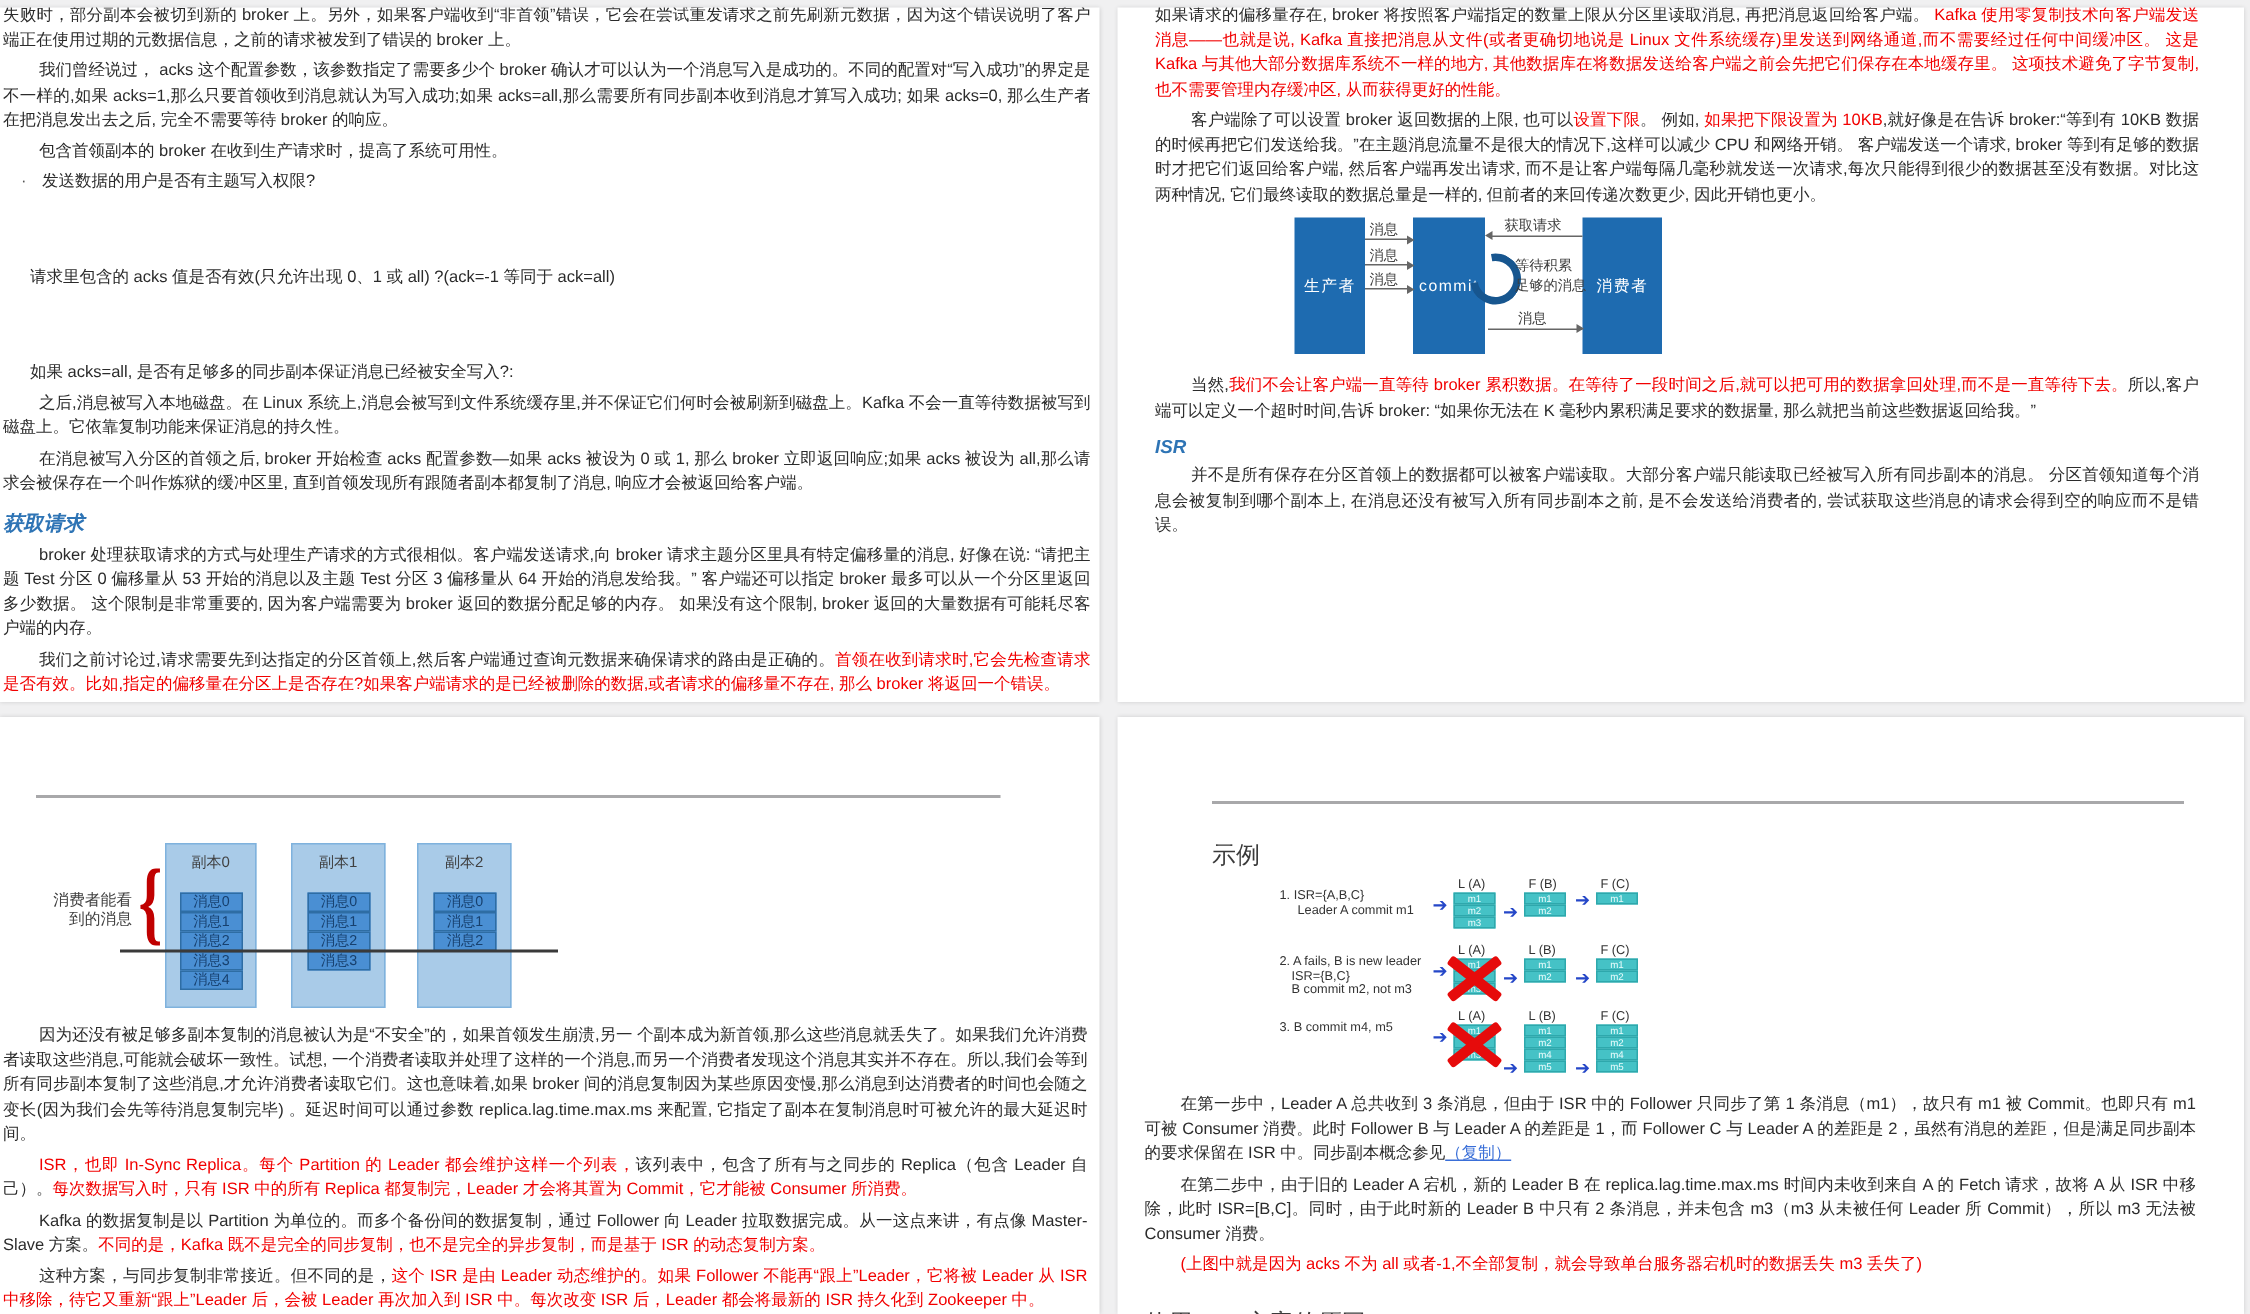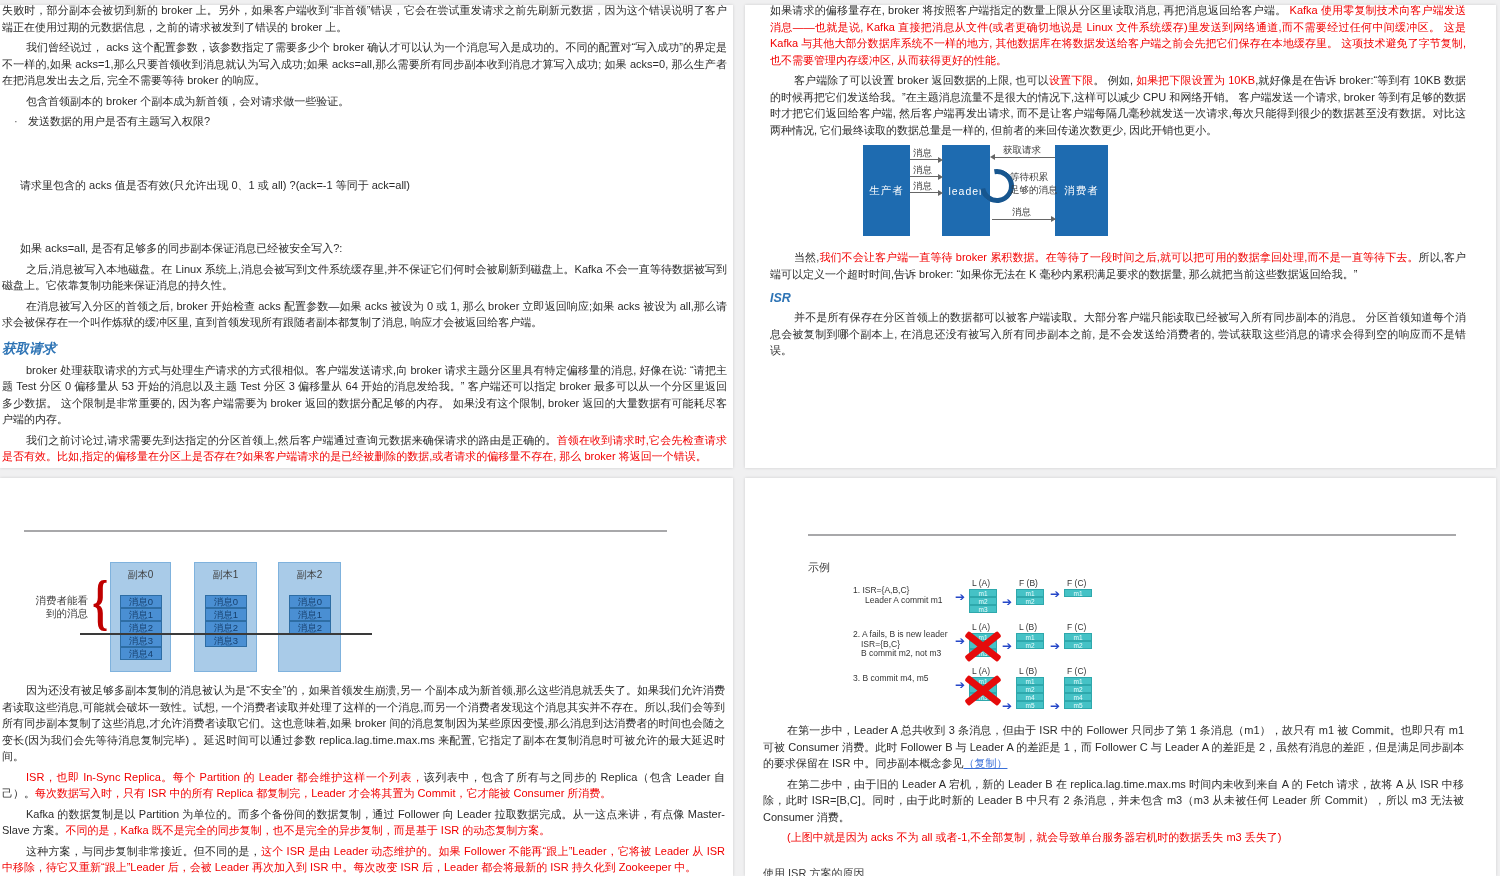--- a/index.html
+++ b/index.html
@@ -24,21 +24,21 @@
   .para.noindent{text-indent:0;}
   .para.sub{text-indent:0;padding-left:18px;margin-top:47px;}
   .para.firstcut{margin-top:-3px;}
   .run-k{color:var(--body);}
   .run-r{color:var(--red);}
   .run-a{color:var(--link);text-decoration:underline;cursor:pointer;}
   .heading{font-size:13.5px;font-weight:bold;font-style:italic;color:var(--heading);margin:9px 0 4px;}
   .heading.small{font-size:12.5px;}
   .bullet-item{font-size:11px;line-height:16.5px;color:var(--body);margin:4px 0;padding-left:12px;}
   .bullet-dot{display:inline-block;width:14px;color:#555;}
-  .caption{font-size:11px;color:#3b3b3b;margin:20px 0 3px;}
+  .caption{font-size:16px;color:#3b3b3b;margin:20px 0 3px;}
   .caption.capind{margin-left:45px;margin-top:24px;}
   .rule{border:0;border-top:2px solid #a8a8aa;height:0;}
   .rule-p3{margin:52px 58px 6px 22px;}
   .rule-p4{margin:56px 8px 4px 45px;}
   .diagram{position:relative;}
   .dg-broker{height:102px;margin:5px 0 4px;}
   .dg-replicas{height:122px;margin:24px 0 4px;}
   .dg-isr{height:138px;margin:2px 0 6px;}
   .bluebox{position:absolute;background:var(--dblue);color:#fff;display:flex;align-items:center;justify-content:center;font-size:10.5px;letter-spacing:1px;}
   .hline{position:absolute;height:1px;background:#666;}
@@ -59,38 +59,38 @@
   .xbar{position:absolute;background:#e60b0b;border-radius:2px;}
 </style>
 </head>
 <body>
 
 <div class="canvas">
   <div class="page" style="left:0;top:5px;width:733px;height:463px">
     <div class="flow f1">
         <div class="para noindent firstcut"><span class="run-k">失败时，部分副本会被切到新的 broker 上。另外，如果客户端收到“非首领”错误，它会在尝试重发请求之前先刷新元数据，因为这个错误说明了客户端正在使用过期的元数据信息，之前的请求被发到了错误的 broker 上。</span></div>
         <div class="para"><span class="run-k">我们曾经说过， acks 这个配置参数，该参数指定了需要多少个 broker 确认才可以认为一个消息写入是成功的。不同的配置对“写入成功”的界定是不一样的,如果 acks=1,那么只要首领收到消息就认为写入成功;如果 acks=all,那么需要所有同步副本收到消息才算写入成功; 如果 acks=0, 那么生产者在把消息发出去之后, 完全不需要等待 broker 的响应。</span></div>
-        <div class="para"><span class="run-k">包含首领副本的 broker 个副本成为新首领，会对请求做一些验证。</span></div>
+        <div class="para"><span class="run-k">包含首领副本的 broker 在收到生产请求时，提高了系统可用性。</span></div>
         <div class="bullet-item"><span class="bullet-dot">·</span><span class="run-k">发送数据的用户是否有主题写入权限?</span></div>
         <div class="para sub"><span class="run-k">请求里包含的 acks 值是否有效(只允许出现 0、1 或 all) ?(ack=-1 等同于 ack=all)</span></div>
         <div class="para sub"><span class="run-k">如果 acks=all, 是否有足够多的同步副本保证消息已经被安全写入?:</span></div>
         <div class="para"><span class="run-k">之后,消息被写入本地磁盘。在 Linux 系统上,消息会被写到文件系统缓存里,并不保证它们何时会被刷新到磁盘上。Kafka 不会一直等待数据被写到磁盘上。它依靠复制功能来保证消息的持久性。</span></div>
         <div class="para"><span class="run-k">在消息被写入分区的首领之后, broker 开始检查 acks 配置参数—如果 acks 被设为 0 或 1, 那么 broker 立即返回响应;如果 acks 被设为 all,那么请求会被保存在一个叫作炼狱的缓冲区里, 直到首领发现所有跟随者副本都复制了消息, 响应才会被返回给客户端。</span></div>
         <div class="heading">获取请求</div>
         <div class="para"><span class="run-k">broker 处理获取请求的方式与处理生产请求的方式很相似。客户端发送请求,向 broker 请求主题分区里具有特定偏移量的消息, 好像在说: “请把主题 Test 分区 0 偏移量从 53 开始的消息以及主题 Test 分区 3 偏移量从 64 开始的消息发给我。” 客户端还可以指定 broker 最多可以从一个分区里返回多少数据。 这个限制是非常重要的, 因为客户端需要为 broker 返回的数据分配足够的内存。 如果没有这个限制, broker 返回的大量数据有可能耗尽客户端的内存。</span></div>
         <div class="para"><span class="run-k">我们之前讨论过,请求需要先到达指定的分区首领上,然后客户端通过查询元数据来确保请求的路由是正确的。</span><span class="run-r">首领在收到请求时,它会先检查请求是否有效。比如,指定的偏移量在分区上是否存在?如果客户端请求的是已经被删除的数据,或者请求的偏移量不存在, 那么 broker 将返回一个错误。</span></div>
       </div>
   </div>
   <div class="page" style="left:745px;top:5px;width:751px;height:463px">
     <div class="flow f2">
         <div class="para noindent firstcut"><span class="run-k">如果请求的偏移量存在, broker 将按照客户端指定的数量上限从分区里读取消息, 再把消息返回给客户端。 </span><span class="run-r">Kafka 使用零复制技术向客户端发送消息——也就是说, Kafka 直接把消息从文件(或者更确切地说是 Linux 文件系统缓存)里发送到网络通道,而不需要经过任何中间缓冲区。 这是 Kafka 与其他大部分数据库系统不一样的地方, 其他数据库在将数据发送给客户端之前会先把它们保存在本地缓存里。 这项技术避免了字节复制, 也不需要管理内存缓冲区, 从而获得更好的性能。</span></div>
         <div class="para"><span class="run-k">客户端除了可以设置 broker 返回数据的上限, 也可以</span><span class="run-r">设置下限</span><span class="run-k">。 例如, </span><span class="run-r">如果把下限设置为 10KB</span><span class="run-k">,就好像是在告诉 broker:“等到有 10KB 数据的时候再把它们发送给我。”在主题消息流量不是很大的情况下,这样可以减少 CPU 和网络开销。 客户端发送一个请求, broker 等到有足够的数据时才把它们返回给客户端, 然后客户端再发出请求, 而不是让客户端每隔几毫秒就发送一次请求,每次只能得到很少的数据甚至没有数据。对比这两种情况, 它们最终读取的数据总量是一样的, 但前者的来回传递次数更少, 因此开销也更小。</span></div>
         <div class="diagram dg-broker">
           <div class="bluebox" style="left: 93px; top: 2px; width: 47px; height: 91px;">生产者</div>
-          <div class="bluebox" style="left: 172px; top: 2px; width: 48px; height: 91px;">leader</div>
+          <div class="bluebox" style="left: 172px; top: 2px; width: 48px; height: 91px;">commit</div>
           <div class="bluebox" style="left: 285px; top: 2px; width: 53px; height: 91px;">消费者</div>
           <div class="hline" style="left: 140px; top: 16px; width: 28px;"></div>
           <div class="tri" style="left: 168px; top: 14px; border-top: 3px solid transparent; border-bottom: 3px solid transparent; border-left: 5px solid rgb(102, 102, 102);"></div>
           <div class="alabel" style="left: 143px; top: 4px;">消息</div>
           <div class="hline" style="left: 140px; top: 33px; width: 28px;"></div>
           <div class="tri" style="left: 168px; top: 31px; border-top: 3px solid transparent; border-bottom: 3px solid transparent; border-left: 5px solid rgb(102, 102, 102);"></div>
           <div class="alabel" style="left: 143px; top: 21px;">消息</div>
           <div class="hline" style="left: 140px; top: 49px; width: 28px;"></div>
           <div class="tri" style="left: 168px; top: 47px; border-top: 3px solid transparent; border-bottom: 3px solid transparent; border-left: 5px solid rgb(102, 102, 102);"></div>
           <div class="alabel" style="left: 143px; top: 37px;">消息</div>

